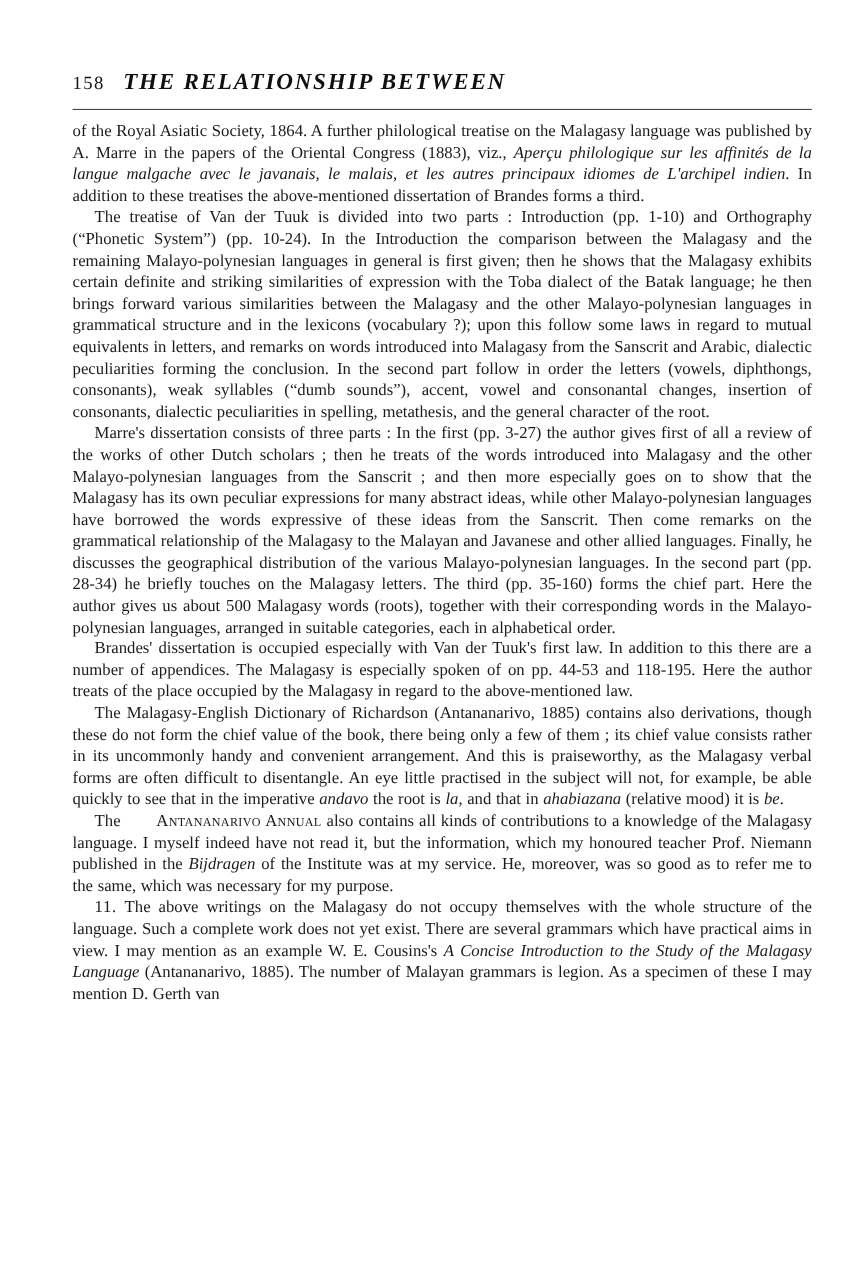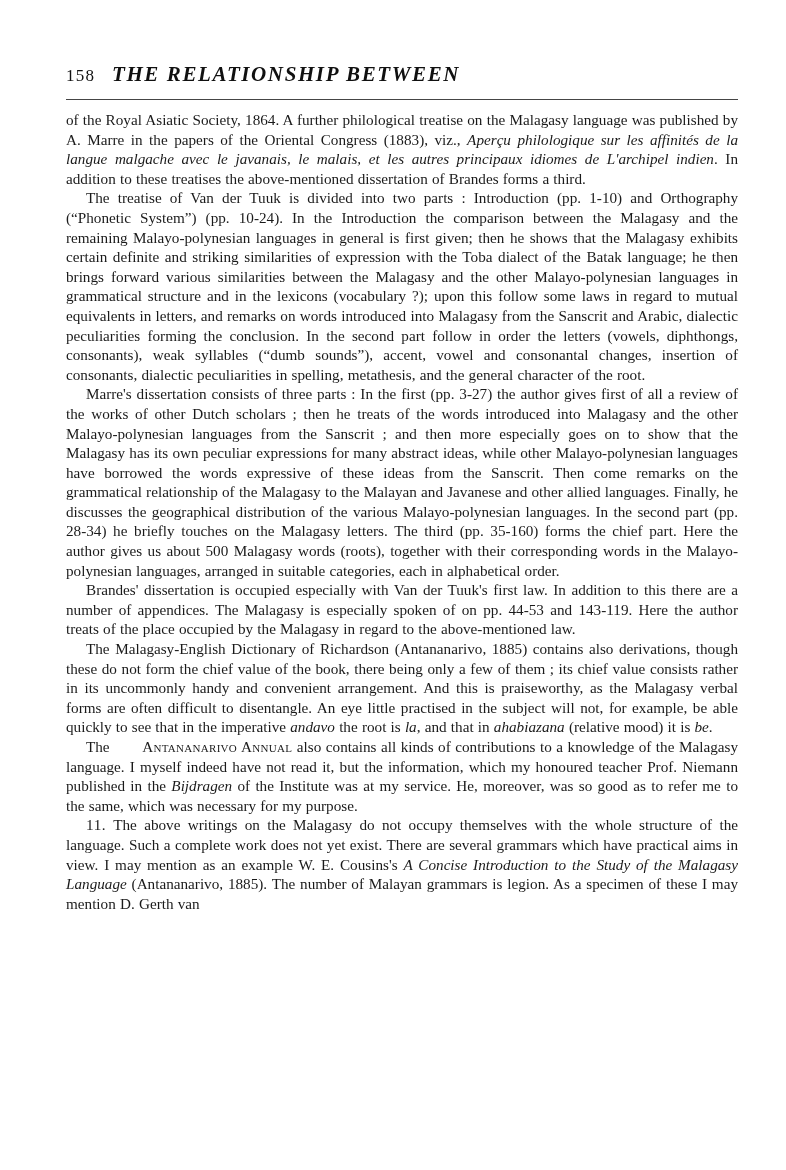--- a/index.html
+++ b/index.html
@@ -98,19 +98,19 @@
     <span class="folio">158</span>
     <span class="running-head">THE RELATIONSHIP BETWEEN</span>
   </div>
 
   <div class="head-rule"></div>
 
   <div class="body-block" id="body-block">
       <p class="para no-indent"><span>of the Royal Asiatic Society, 1864. A further philological treatise on the Malagasy language was published by A. Marre in the papers of the Oriental Congress (1883), viz., </span><i>Aperçu philologique sur les affinités de la langue malgache avec le javanais, le malais, et les autres principaux idiomes de L'archipel indien</i><span>. In addition to these treatises the above-mentioned dissertation of Brandes forms a third.</span></p>
       <p class="para"><span>The treatise of Van der Tuuk is divided into two parts : Introduction (pp. 1-10) and Orthography (“Phonetic System”) (pp. 10-24). In the Introduction the comparison between the Malagasy and the remaining Malayo-polynesian languages in general is first given; then he shows that the Malagasy exhibits certain definite and striking similarities of expression with the Toba dialect of the Batak language; he then brings forward various similarities between the Malagasy and the other Malayo-polynesian languages in grammatical structure and in the lexicons (vocabulary ?); upon this follow some laws in regard to mutual equivalents in letters, and remarks on words introduced into Malagasy from the Sanscrit and Arabic, dialectic peculiarities forming the conclusion. In the second part follow in order the letters (vowels, diphthongs, consonants), weak syllables (“dumb sounds”), accent, vowel and consonantal changes, insertion of consonants, dialectic peculiarities in spelling, metathesis, and the general character of the root.</span></p>
       <p class="para"><span>Marre's dissertation consists of three parts : In the first (pp. 3-27) the author gives first of all a review of the works of other Dutch scholars ; then he treats of the words introduced into Malagasy and the other Malayo-polynesian languages from the Sanscrit ; and then more especially goes on to show that the Malagasy has its own peculiar expressions for many abstract ideas, while other Malayo-polynesian languages have borrowed the words expressive of these ideas from the Sanscrit. Then come remarks on the grammatical relationship of the Malagasy to the Malayan and Javanese and other allied languages. Finally, he discusses the geographical distribution of the various Malayo-polynesian languages. In the second part (pp. 28-34) he briefly touches on the Malagasy letters. The third (pp. 35-160) forms the chief part. Here the author gives us about 500 Malagasy words (roots), together with their corresponding words in the Malayo-polynesian languages, arranged in suitable categories, each in alphabetical order.</span></p>
-      <p class="para"><span>Brandes' dissertation is occupied especially with Van der Tuuk's first law. In addition to this there are a number of appendices. The Malagasy is especially spoken of on pp. 44-53 and 143-119. Here the author treats of the place occupied by the Malagasy in regard to the above-mentioned law.</span></p>
+      <p class="para"><span>Brandes' dissertation is occupied especially with Van der Tuuk's first law. In addition to this there are a number of appendices. The Malagasy is especially spoken of on pp. 44-53 and 118-195. Here the author treats of the place occupied by the Malagasy in regard to the above-mentioned law.</span></p>
       <p class="para"><span>The Malagasy-English Dictionary of Richardson (Antananarivo, 1885) contains also derivations, though these do not form the chief value of the book, there being only a few of them ; its chief value consists rather in its uncommonly handy and convenient arrangement. And this is praiseworthy, as the Malagasy verbal forms are often difficult to disentangle. An eye little practised in the subject will not, for example, be able quickly to see that in the imperative </span><i>andavo</i><span> the root is </span><i>la</i><span>, and that in </span><i>ahabiazana</i><span> (relative mood) it is </span><i>be</i><span>.</span></p>
       <p class="para"><span>The </span><span class="smallcaps">Antananarivo Annual</span><span> also contains all kinds of contributions to a knowledge of the Malagasy language. I myself indeed have not read it, but the information, which my honoured teacher Prof. Niemann published in the </span><i>Bijdragen</i><span> of the Institute was at my service. He, moreover, was so good as to refer me to the same, which was necessary for my purpose.</span></p>
       <p class="para"><span class="numlead">11.</span><span> The above writings on the Malagasy do not occupy themselves with the whole structure of the language. Such a complete work does not yet exist. There are several grammars which have practical aims in view. I may mention as an example W. E. Cousins's </span><i>A Concise Introduction to the Study of the Malagasy Language</i><span> (Antananarivo, 1885). The number of Malayan grammars is legion. As a specimen of these I may mention D. Gerth van</span></p>
     </div>
 
 </div>
 
 </body></html>

